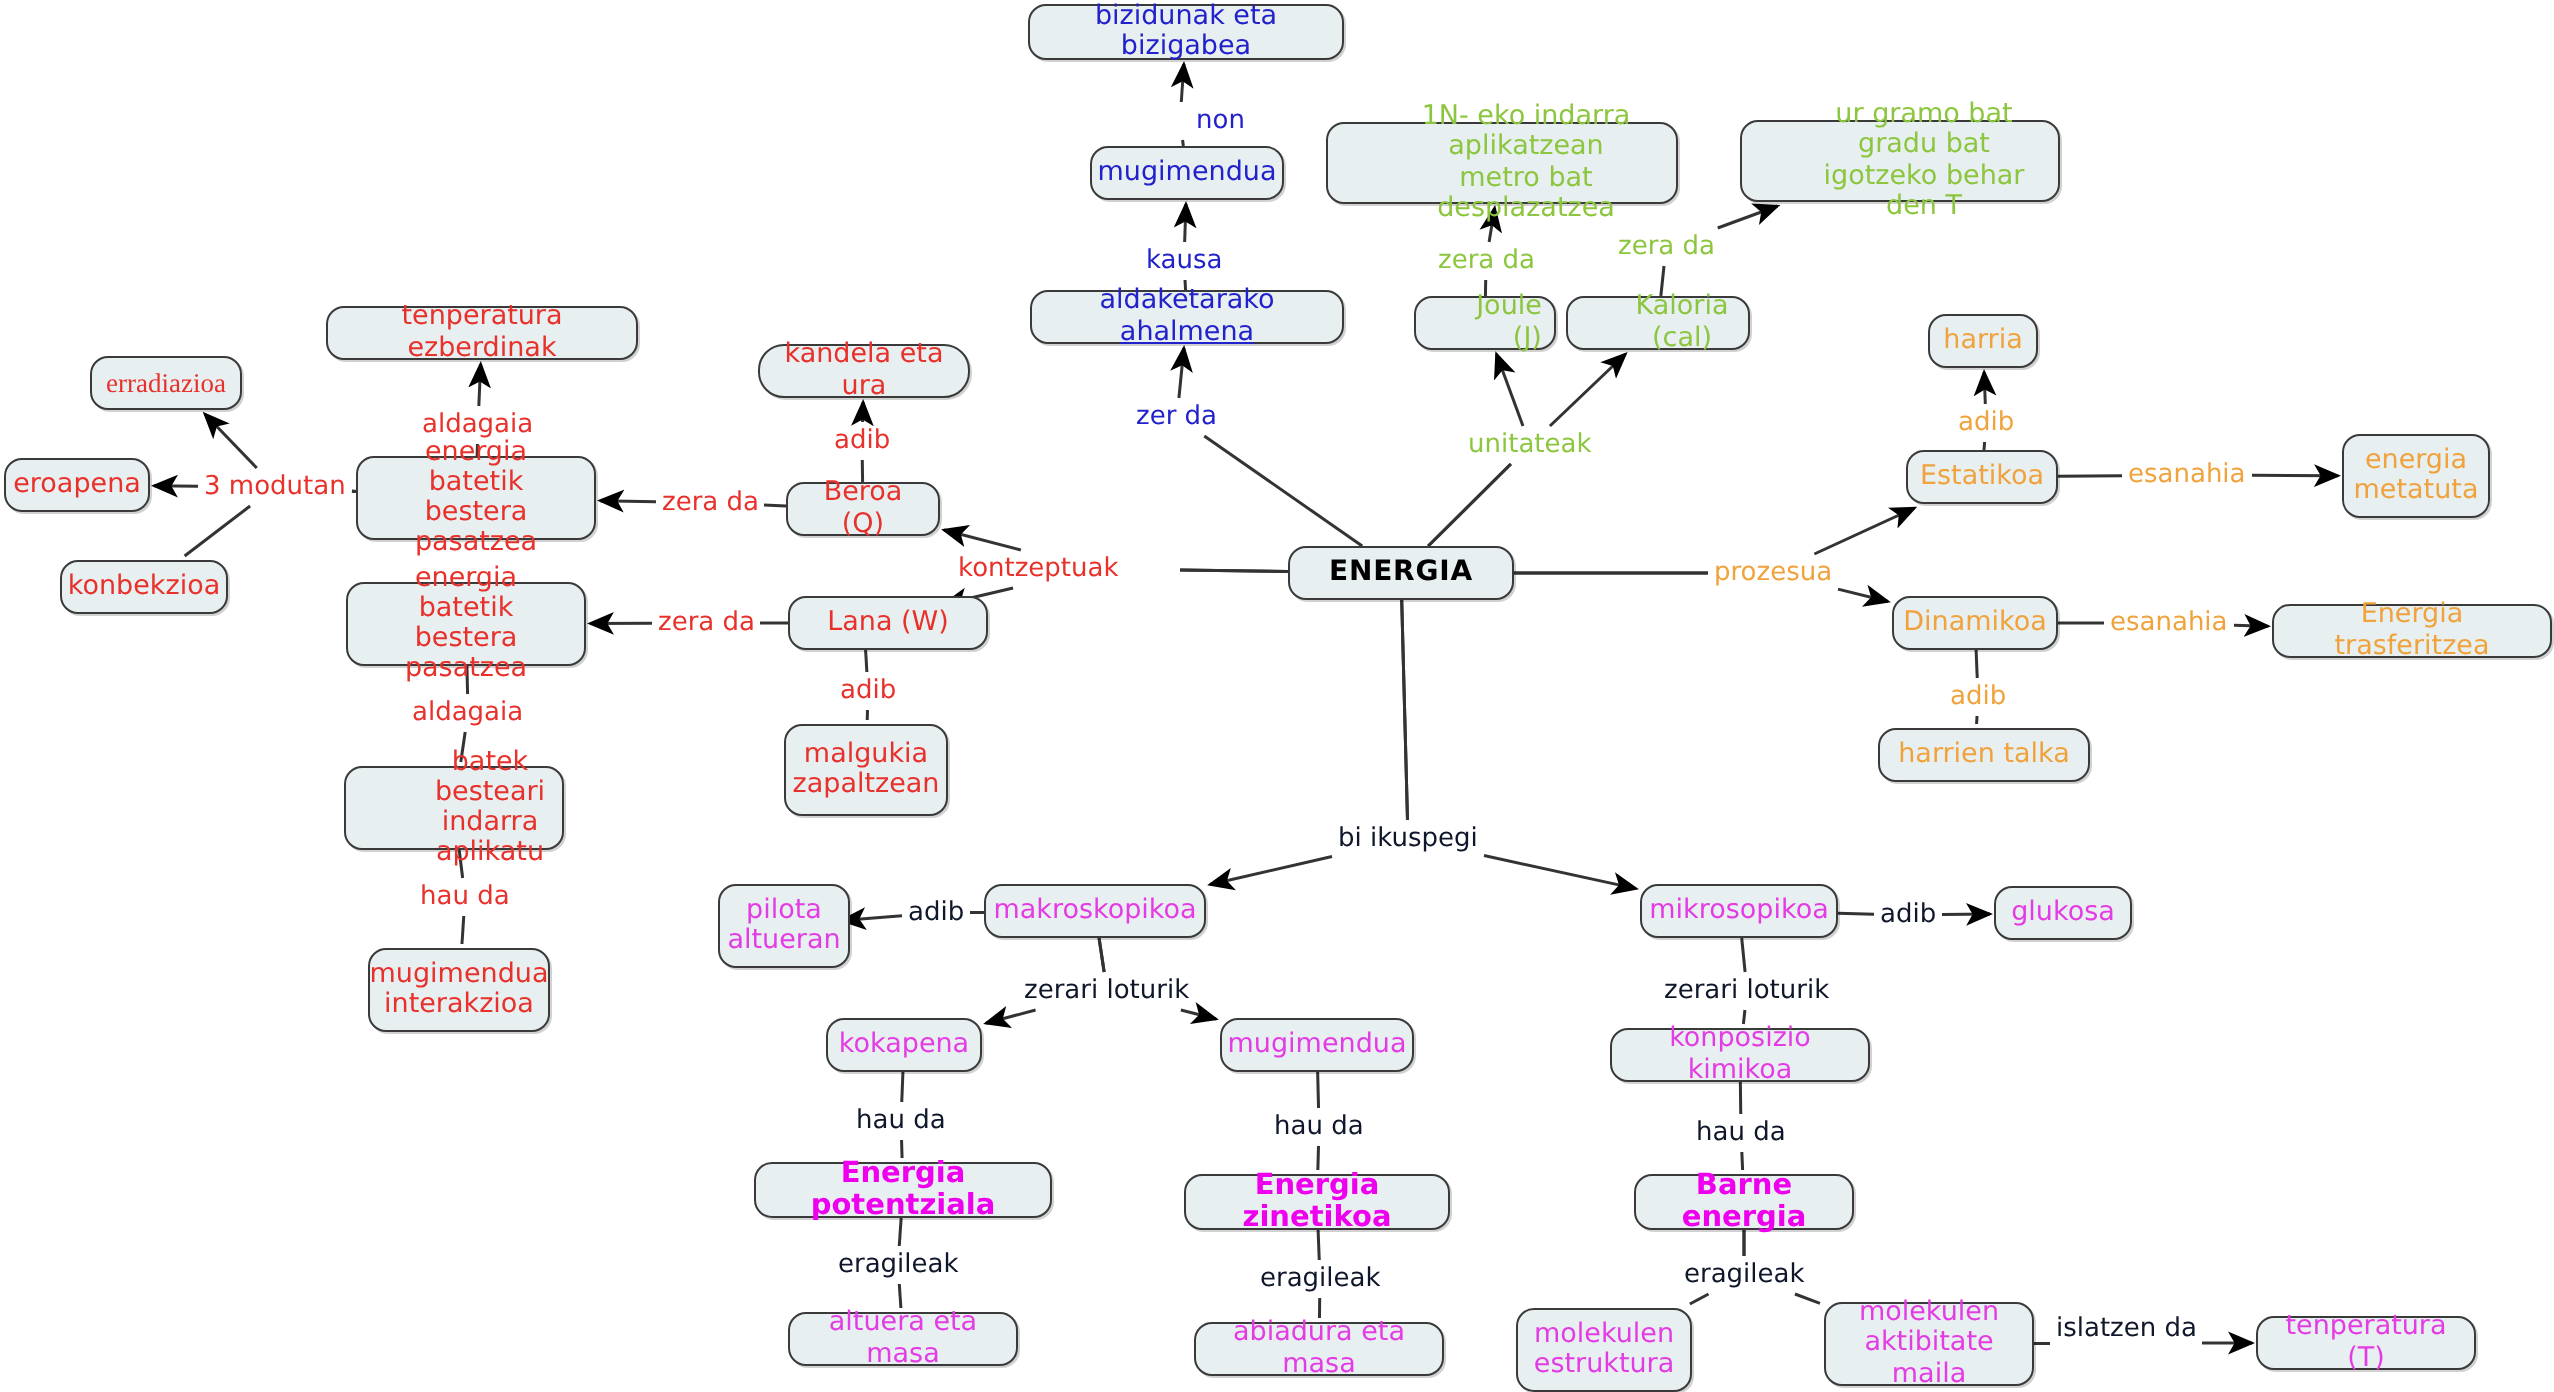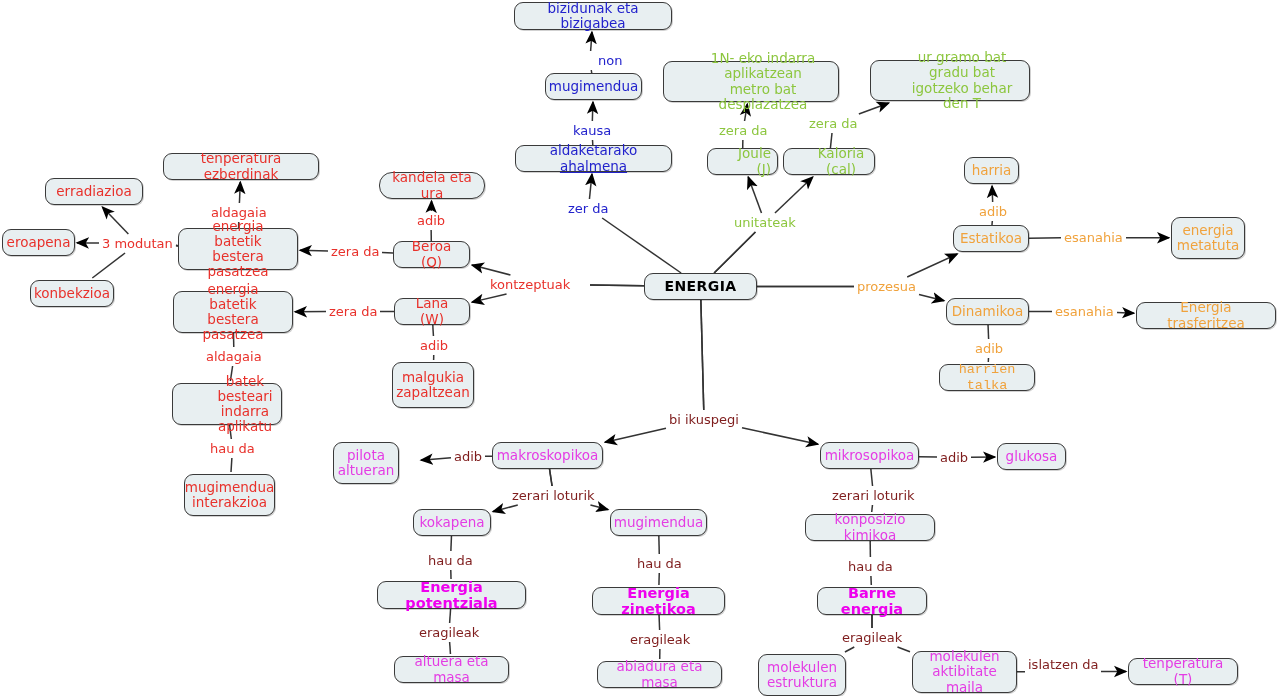--- a/index.html
+++ b/index.html
@@ -34,21 +34,21 @@
     position:absolute;
     font-size:13px;
     white-space:nowrap;
     background:transparent;
     line-height:1;
   }
   .lbl.blue{color:#2222cc;}
   .lbl.red{color:#e8312b;}
   .lbl.green{color:#8cc63e;}
   .lbl.orange{color:#f0a23c;}
-  .lbl.magenta{color:#7f1d1d;}
+  .lbl.magenta{color:#0f172a;}
 </style>
 </head>
 <body>
 
 <div id="canvas">
   <svg class="edges" viewBox="0 0 1277 696">
     <defs>
       <marker id="ah" markerWidth="9" markerHeight="9" refX="8" refY="4.2" orient="auto" markerUnits="strokeWidth">
         <path d="M0,0.4 L9,4.2 L0,8 L2.2,4.2 Z" fill="#000"></path>
       </marker>
@@ -141,46 +141,46 @@
       <div class="node blue" style="left: 545px; top: 73px; width: 97px; height: 27px;"><span>mugimendua</span></div>
       <div class="node blue" style="left: 515px; top: 145px; width: 157px; height: 27px;"><span>aldaketarako <span class="ul">ahalmena</span></span></div>
       <div class="node green" style="left: 663px; top: 61px; width: 176px; height: 41px;"><span>1N- eko indarra aplikatzean
 metro bat desplazatzea</span></div>
       <div class="node green" style="left: 870px; top: 60px; width: 160px; height: 41px;"><span>ur gramo bat gradu bat
 igotzeko behar den T</span></div>
       <div class="node green" style="left: 707px; top: 148px; width: 71px; height: 27px; text-align: right;"><span>Joule (J)</span></div>
       <div class="node green" style="left: 783px; top: 148px; width: 92px; height: 27px;"><span>Kaloria (cal)</span></div>
       <div class="node black" style="left: 644px; top: 273px; width: 113px; height: 27px;"><span>ENERGIA</span></div>
       <div class="node red" style="left: 163px; top: 153px; width: 156px; height: 27px;"><span>tenperatura ezberdinak</span></div>
-      <div class="node red" style="left: 45px; top: 178px; width: 98px; height: 27px;"><span>erradiazioa</span></div>
+      <div class="node red" style="left: 45px; top: 178px; width: 76px; height: 27px; font-family: Liberation Serif, serif;"><span>erradiazioa</span></div>
       <div class="node red" style="left: 2px; top: 229px; width: 73px; height: 27px;"><span>eroapena</span></div>
       <div class="node red" style="left: 30px; top: 280px; width: 84px; height: 27px;"><span>konbekzioa</span></div>
       <div class="node red" style="left: 178px; top: 228px; width: 120px; height: 42px;"><span>energia batetik
 bestera pasatzea</span></div>
       <div class="node red" style="left: 173px; top: 291px; width: 120px; height: 42px;"><span>energia batetik
 bestera pasatzea</span></div>
       <div class="node red" style="left: 379px; top: 172px; width: 106px; height: 27px; border-radius: 13px;"><span>kandela eta ura</span></div>
       <div class="node red" style="left: 393px; top: 241px; width: 77px; height: 27px;"><span>Beroa (Q)</span></div>
-      <div class="node red" style="left: 394px; top: 298px; width: 76px; height: 27px;"><span>Lana (W)</span></div>
+      <div class="node red" style="left: 394px; top: 298px; width: 100px; height: 27px;"><span>Lana (W)</span></div>
       <div class="node red" style="left: 392px; top: 362px; width: 82px; height: 46px;"><span>malgukia
 zapaltzean</span></div>
       <div class="node red" style="left: 172px; top: 383px; width: 110px; height: 42px; padding-left: 44px;"><span>batek besteari
 indarra aplikatu</span></div>
       <div class="node red" style="left: 184px; top: 474px; width: 91px; height: 42px;"><span>mugimendua
 interakzioa</span></div>
       <div class="node orange" style="left: 964px; top: 157px; width: 55px; height: 27px;"><span>harria</span></div>
       <div class="node orange" style="left: 953px; top: 225px; width: 76px; height: 27px;"><span>Estatikoa</span></div>
       <div class="node orange" style="left: 1171px; top: 217px; width: 74px; height: 42px;"><span>energia
 metatuta</span></div>
       <div class="node orange" style="left: 946px; top: 298px; width: 83px; height: 27px;"><span>Dinamikoa</span></div>
       <div class="node orange" style="left: 1136px; top: 302px; width: 140px; height: 27px;"><span>Energia trasferitzea</span></div>
-      <div class="node orange" style="left: 939px; top: 364px; width: 96px; height: 27px; font-family: Liberation Mono, monospace;"><span>harrien talka</span></div>
+      <div class="node orange" style="left: 939px; top: 364px; width: 106px; height: 27px;"><span>harrien talka</span></div>
       <div class="node magenta" style="left: 492px; top: 442px; width: 111px; height: 27px;"><span>makroskopikoa</span></div>
       <div class="node magenta" style="left: 820px; top: 442px; width: 99px; height: 27px;"><span>mikrosopikoa</span></div>
-      <div class="node magenta" style="left: 333px; top: 442px; width: 66px; height: 42px;"><span>pilota
+      <div class="node magenta" style="left: 359px; top: 442px; width: 66px; height: 42px;"><span>pilota
 altueran</span></div>
       <div class="node magenta" style="left: 997px; top: 443px; width: 69px; height: 27px;"><span>glukosa</span></div>
       <div class="node magenta" style="left: 413px; top: 509px; width: 78px; height: 27px;"><span>kokapena</span></div>
       <div class="node magenta" style="left: 610px; top: 509px; width: 97px; height: 27px;"><span>mugimendua</span></div>
       <div class="node magenta" style="left: 805px; top: 514px; width: 130px; height: 27px;"><span>konposizio kimikoa</span></div>
       <div class="node magenta-bold" style="left: 377px; top: 581px; width: 149px; height: 28px;"><span>Energia potentziala</span></div>
       <div class="node magenta-bold" style="left: 592px; top: 587px; width: 133px; height: 28px;"><span>Energia zinetikoa</span></div>
       <div class="node magenta-bold" style="left: 817px; top: 587px; width: 110px; height: 28px;"><span>Barne energia</span></div>
       <div class="node magenta" style="left: 394px; top: 656px; width: 115px; height: 27px;"><span>altuera eta masa</span></div>
       <div class="node magenta" style="left: 597px; top: 661px; width: 125px; height: 27px;"><span>abiadura eta masa</span></div>
@@ -190,21 +190,21 @@
 aktibitate maila</span></div>
       <div class="node magenta" style="left: 1128px; top: 658px; width: 110px; height: 27px;"><span>tenperatura (T)</span></div>
     </div>
   <div id="labels-layer">
       <div class="lbl blue" style="left: 578px; top: 54px; margin-left: 20px;">non</div>
       <div class="lbl blue" style="left: 573px; top: 124px;">kausa</div>
       <div class="lbl blue" style="left: 568px; top: 202px;">zer da</div>
       <div class="lbl green" style="left: 719px; top: 124px;">zera da</div>
       <div class="lbl green" style="left: 809px; top: 117px;">zera da</div>
       <div class="lbl green" style="left: 734px; top: 216px;">unitateak</div>
-      <div class="lbl red" style="left: 490px; top: 278px;">kontzeptuak</div>
+      <div class="lbl red" style="left: 479px; top: 278px;">kontzeptuak</div>
       <div class="lbl red" style="left: 417px; top: 214px;">adib</div>
       <div class="lbl red" style="left: 331px; top: 245px;">zera da</div>
       <div class="lbl red" style="left: 329px; top: 305px;">zera da</div>
       <div class="lbl red" style="left: 420px; top: 339px;">adib</div>
       <div class="lbl red" style="left: 211px; top: 206px;">aldagaia</div>
       <div class="lbl red" style="left: 206px; top: 350px;">aldagaia</div>
       <div class="lbl red" style="left: 210px; top: 442px;">hau da</div>
       <div class="lbl red" style="left: 102px; top: 237px;">3 modutan</div>
       <div class="lbl orange" style="left: 857px; top: 280px;">prozesua</div>
       <div class="lbl orange" style="left: 979px; top: 205px;">adib</div>

